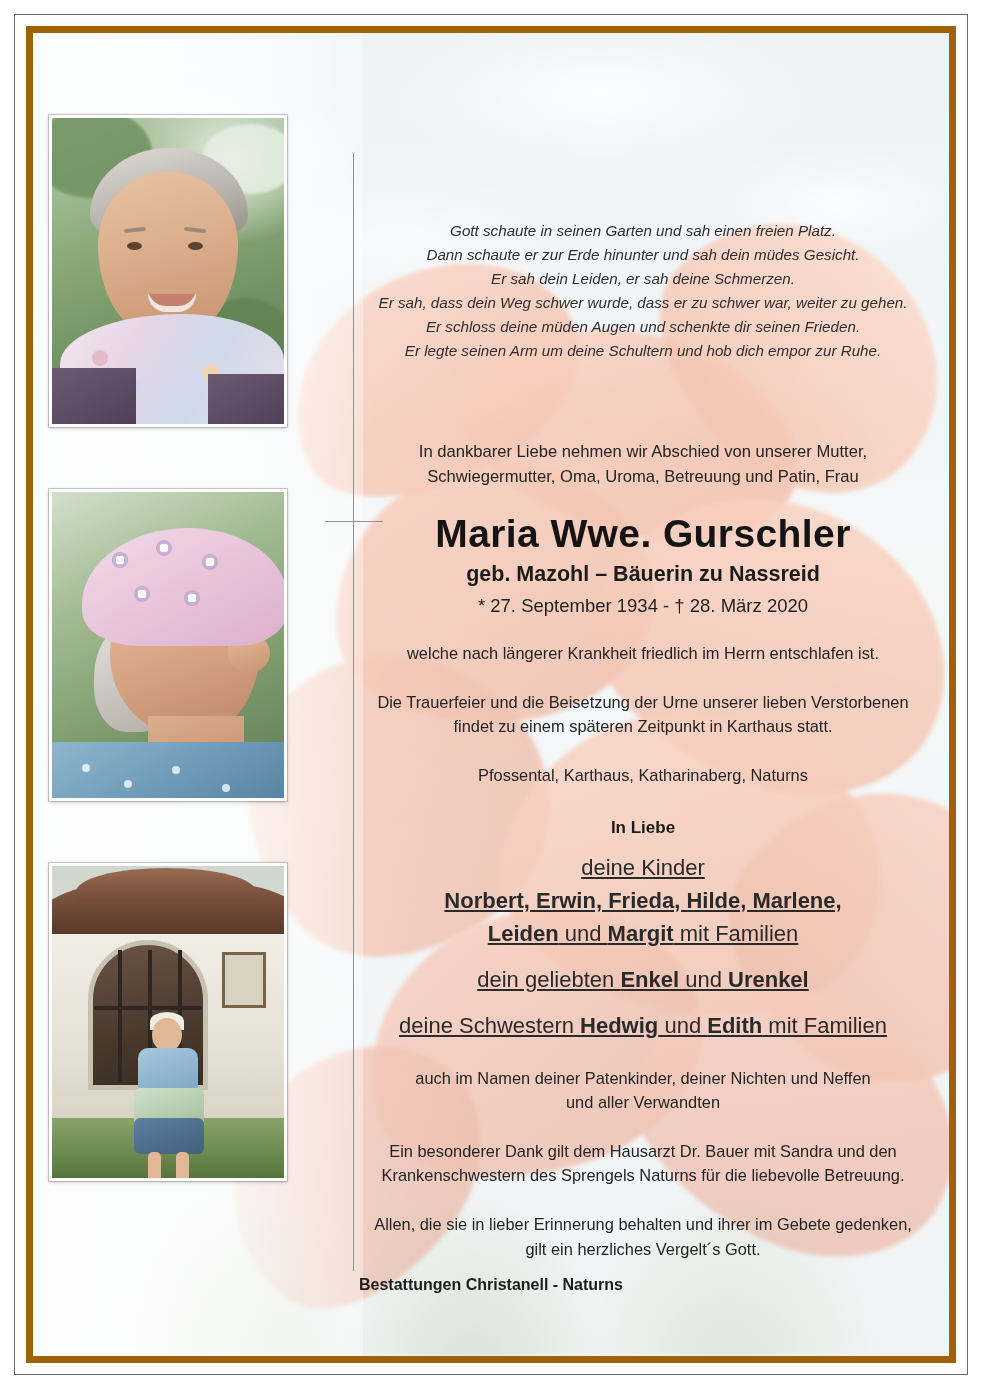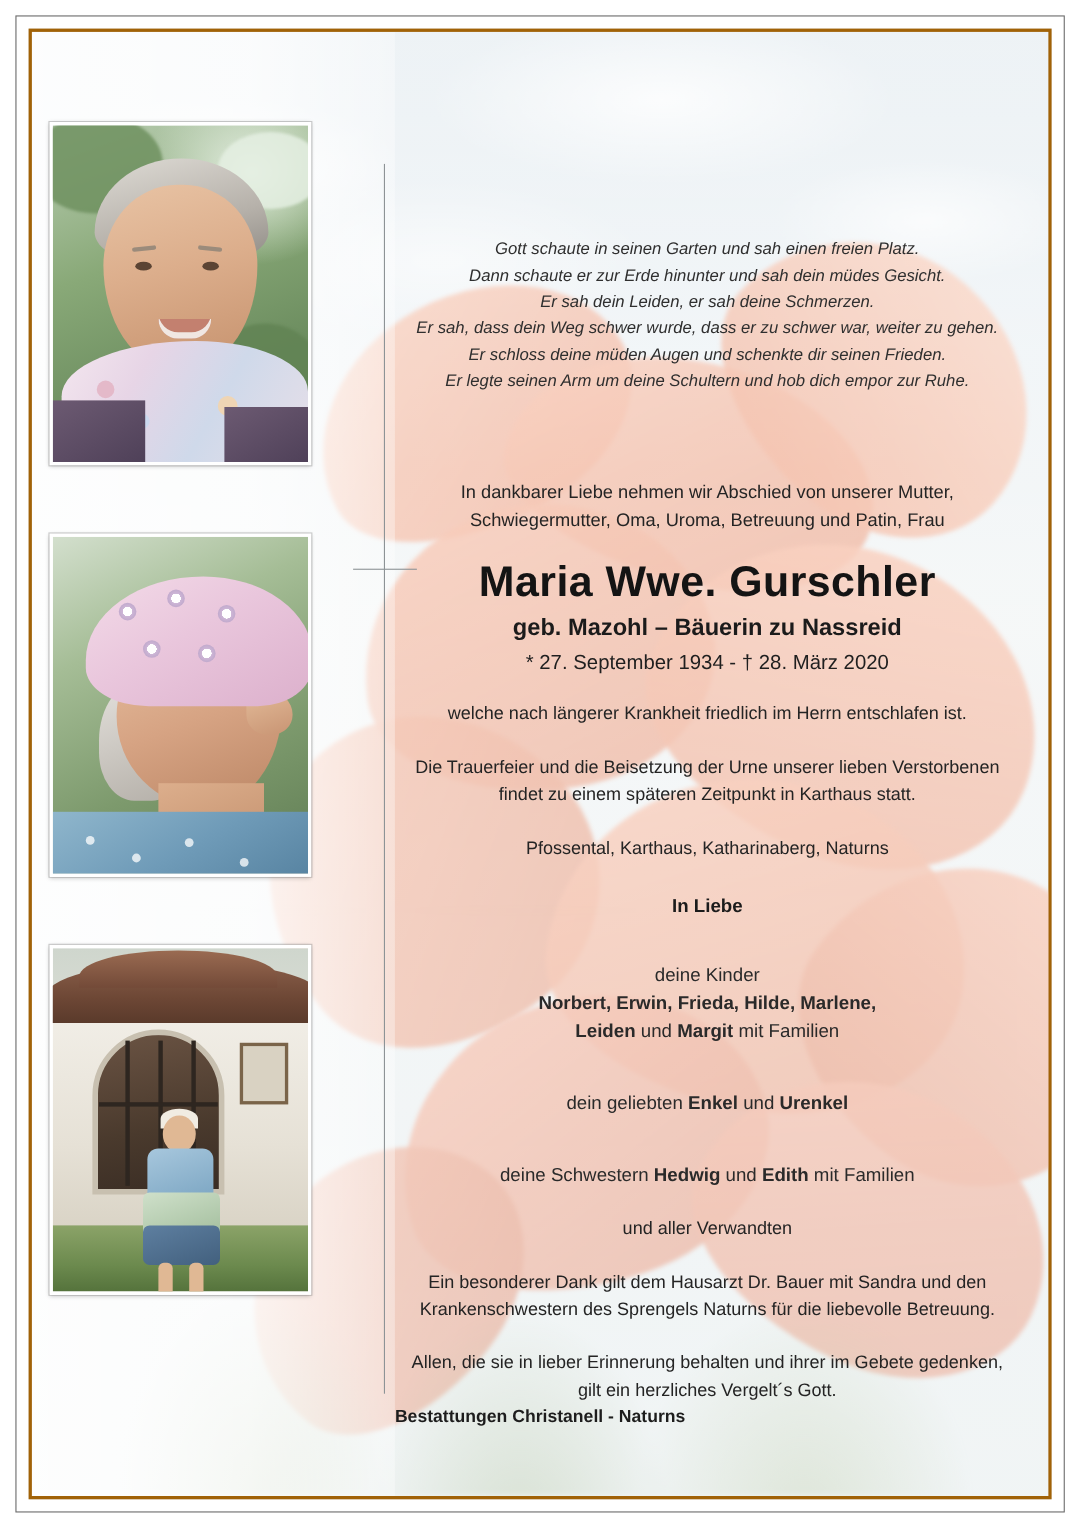--- a/index.html
+++ b/index.html
@@ -21,21 +21,21 @@
     overflow: hidden;
   }
   .frame-outer {
     position: absolute;
     left: 14px; top: 14px; right: 14px; bottom: 14px;
     border: 1px solid #6b6b6b;
   }
   .frame-inner {
     position: absolute;
     left: 26px; top: 26px; right: 26px; bottom: 26px;
-    border: 3px solid #a16207;
+    border: 7px solid #a16207;
     overflow: hidden;
     background: #e9eef0;
   }
 
   
   .bg {
     position: absolute; inset: 0;
     overflow: hidden;
   }
   .bg-sky {
@@ -298,23 +298,24 @@
   }
 
   .inliebe {
     margin-top: 30px;
     font-size: 17px;
     font-weight: 700;
     color: #1b1b1b;
   }
 
   .family {
-    margin-top: 40px;
-    font-size: 17px;
+    margin-top: 13px;
+    font-size: 22px;
     line-height: 1.5;
+    text-decoration: underline;
   }
   .family b { font-weight: 700; }
 
   .footer {
     position: absolute;
     left: 0; right: 0; bottom: 62px;
     text-align: center;
     font-size: 16px;
     font-weight: 700;
     color: #1d1d1d;
@@ -461,20 +462,21 @@
 
         <div class="family">
           <span>dein geliebten </span><b>Enkel</b><span> und </span><b>Urenkel</b>
         </div>
 
         <div class="family">
           <span>deine Schwestern </span><b>Hedwig</b><span> und </span><b>Edith</b><span> mit Familien</span>
         </div>
 
         <div class="para">
+          <div>auch im Namen deiner Patenkinder, deiner Nichten und Neffen</div>
           <div>und aller Verwandten</div>
         </div>
 
         <div class="para">
           <div>Ein besonderer Dank gilt dem Hausarzt Dr. Bauer mit Sandra und den</div>
           <div>Krankenschwestern des Sprengels Naturns für die liebevolle Betreuung.</div>
         </div>
 
         <div class="para">
           <div>Allen, die sie in lieber Erinnerung behalten und ihrer im Gebete gedenken,</div>

